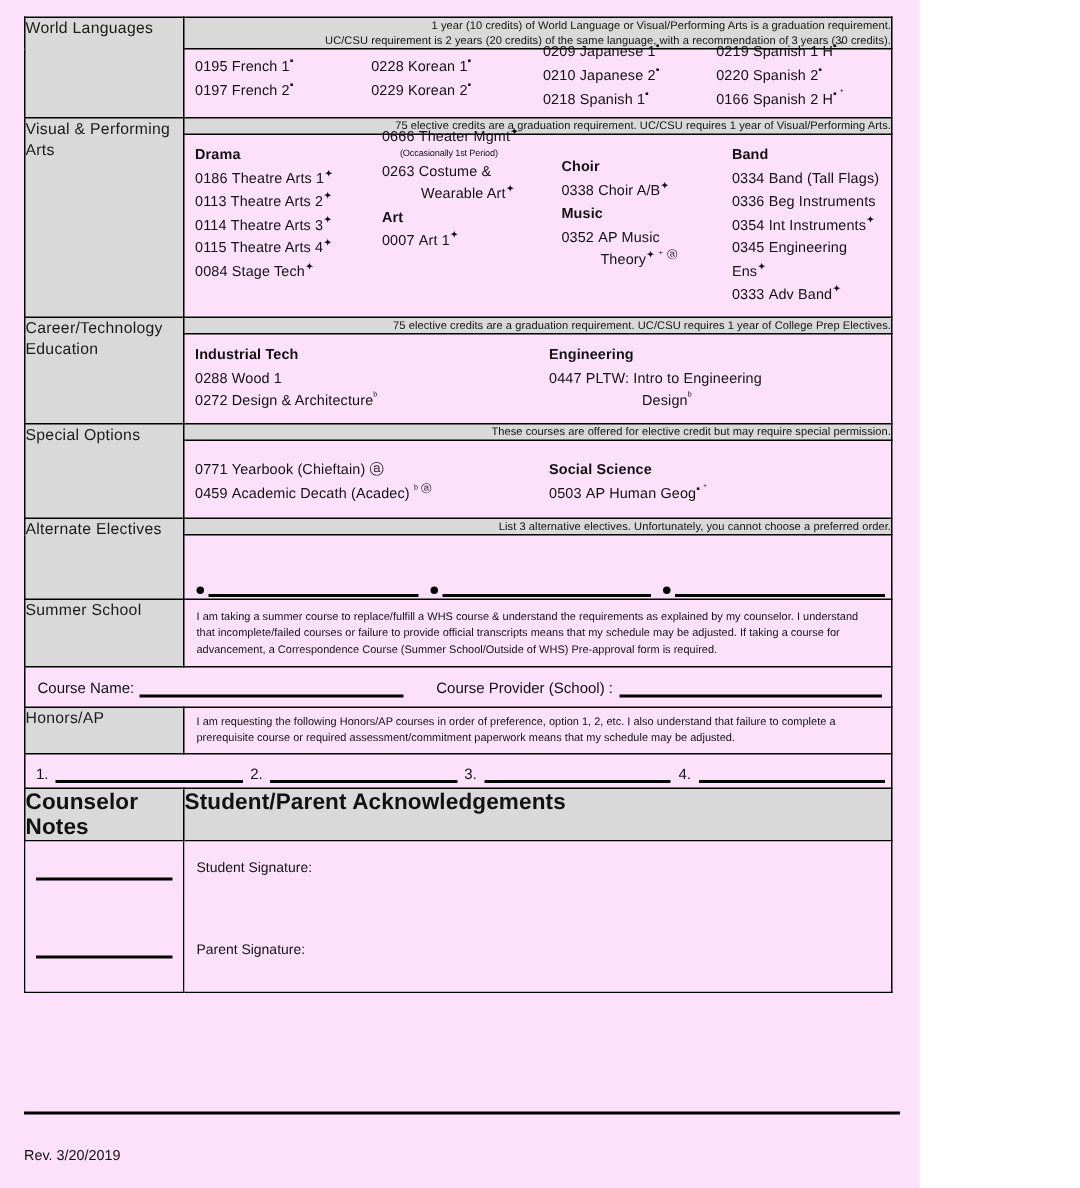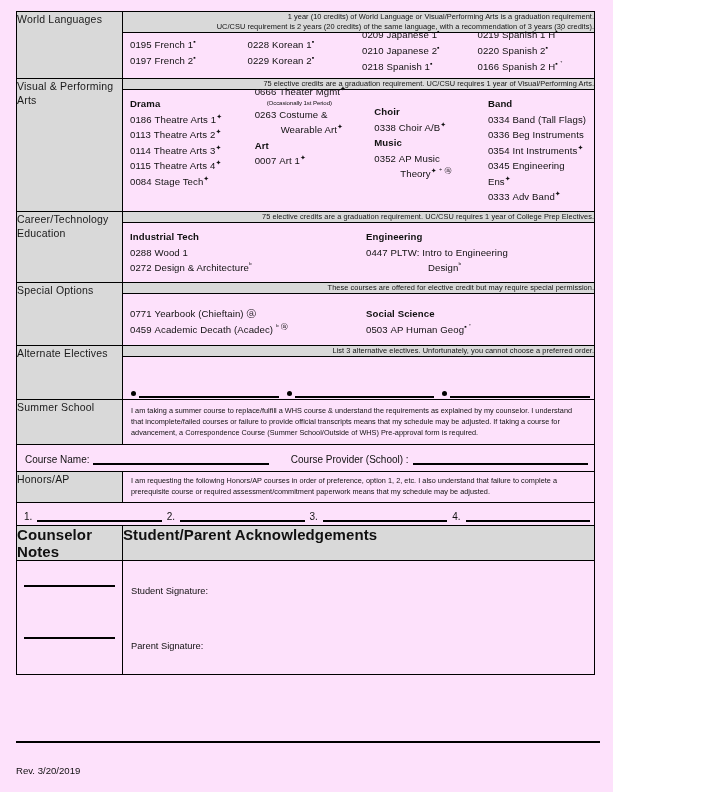--- a/index.html
+++ b/index.html
@@ -159,21 +159,21 @@
     color: #111;
     padding: 3px 6px 3px 8px;
     letter-spacing: .1px;
   }
   .notes-body { height: 100px; position: relative; background: #fde1fb; }
   .notes-line {
     position: absolute;
     left: 7px; right: 7px;
     border-bottom: 2.2px solid #000;
   }
-  .sig-body { height: 100px; background: #fde1fb; position: relative; margin-top: 13px; }
+  .sig-body { height: 100px; background: #fde1fb; position: relative; }
   .sig-label {
     position: absolute;
     left: 8px;
     font-size: 9.3px;
     color: #111;
   }
 
   #footer-rule {
     position: absolute;
     left: 16px;

